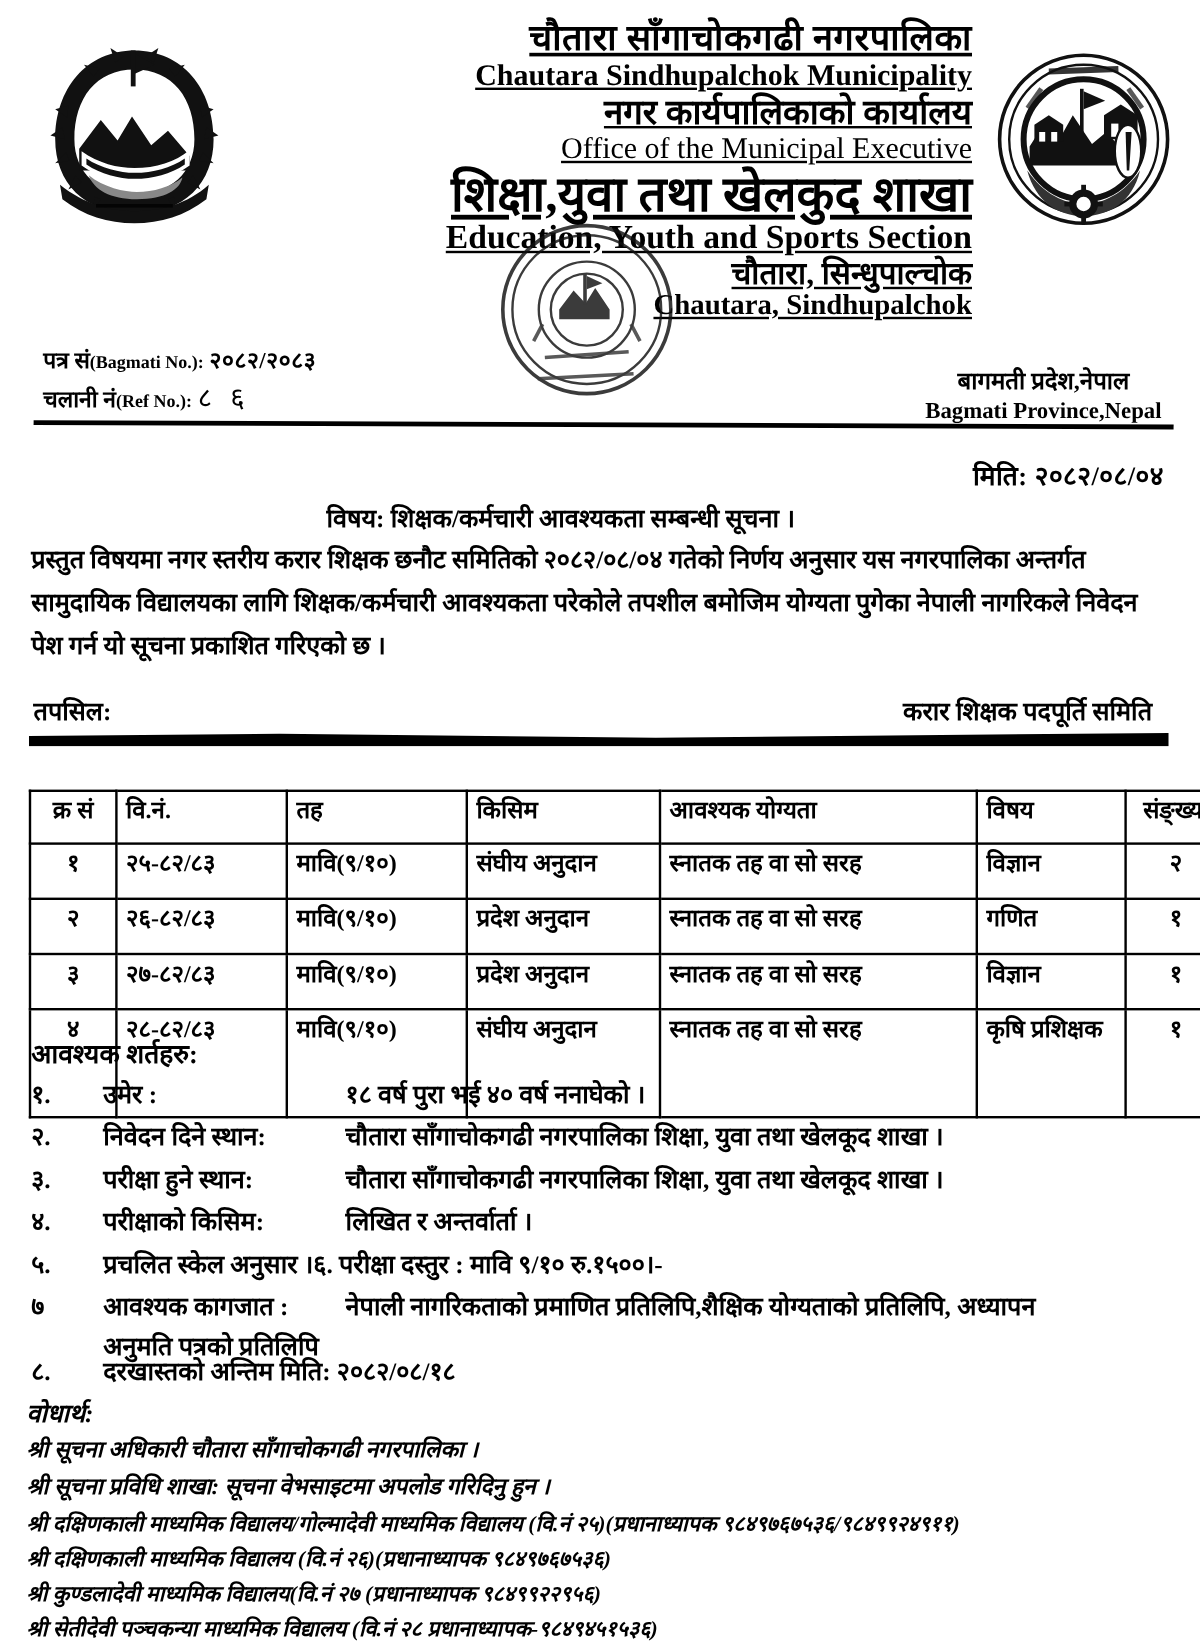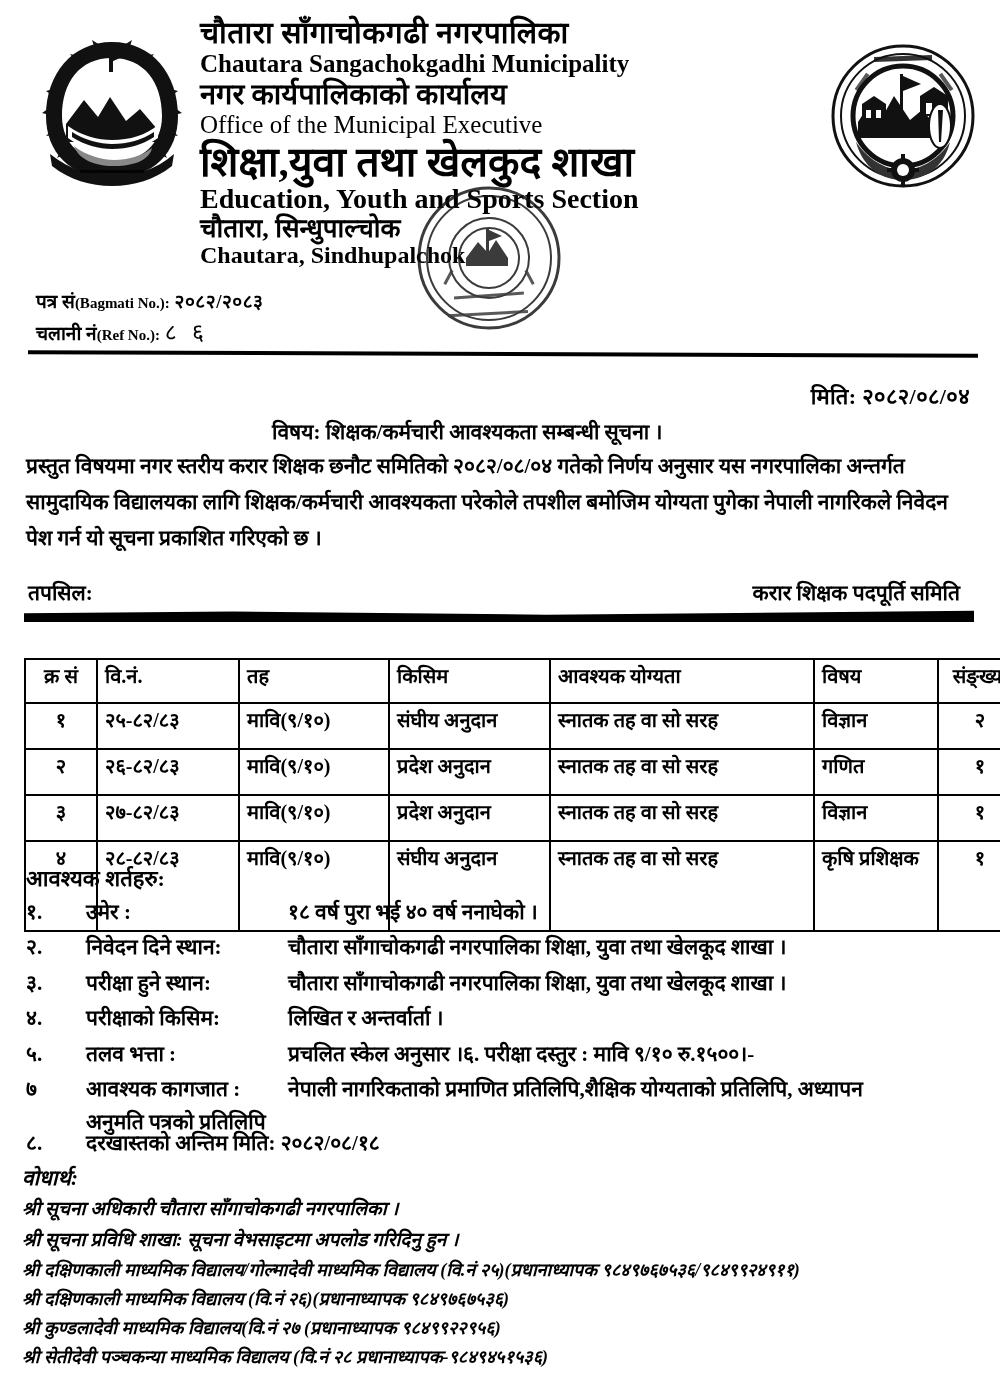--- a/index.html
+++ b/index.html
@@ -27,22 +27,23 @@
   }
   .emblem.left { left: 32px; width: 160px; height: 172px; }
   .emblem.right { right: 22px; top: 30px; width: 150px; height: 172px; }
   .emblem svg { width: 100%; height: 100%; display: block; }
 
   .header-center {
     position: absolute;
     left: 200px;
     right: 190px;
     top: 18px;
-    text-align: left;
+    text-align: right;
     line-height: 1.0;
+    text-decoration: underline;
   }
   .hl-np1 {
     font-size: 30px;
     font-weight: 700;
     letter-spacing: 0.5px;
     margin-bottom: 3px;
   }
   .hl-en1 {
     font-size: 25px;
     font-weight: 700;
@@ -342,21 +343,21 @@
 
         <g fill="#000">
           <rect x="48" y="142" width="64" height="3" opacity="0.75"></rect>
         </g>
       </g>
     </svg>
   </div>
 
   <div class="header-center">
     <div class="hl-np1">चौतारा साँगाचोकगढी नगरपालिका</div>
-    <div class="hl-en1">Chautara Sangachokgadhi Municipality</div>
+    <div class="hl-en1">Chautara Sindhupalchok Municipality</div>
     <div class="hl-np2">नगर कार्यपालिकाको कार्यालय</div>
     <div class="hl-en2">Office of the Municipal Executive</div>
     <div class="hl-np3">शिक्षा,युवा तथा खेलकुद शाखा</div>
     <div class="hl-en3">Education, Youth and Sports Section</div>
     <div class="hl-np4">चौतारा, सिन्धुपाल्चोक</div>
     <div class="hl-en4">Chautara, Sindhupalchok</div>
   </div>
 
   <div class="emblem right">
     <svg viewBox="0 0 150 172" xmlns="http://www.w3.org/2000/svg">
@@ -433,20 +434,24 @@
     <div>
       <span>पत्र सं</span><span class="en">(Bagmati No.):</span>
       <span class="val">२०८२/२०८३</span>
     </div>
     <div>
       <span>चलानी नं</span><span class="en">(Ref No.):</span>
       <span class="handnum">८ ६</span>
     </div>
   </div>
 
+  <div class="province">
+    <div class="np">बागमती प्रदेश,नेपाल</div>
+    <div class="en">Bagmati Province,Nepal</div>
+  </div>
 
   <div class="headrule"></div>
 </div>
 
 <div class="date-line">मिति: २०८२/०८/०४</div>
 
 <div class="subject">विषय: शिक्षक/कर्मचारी आवश्यकता सम्बन्धी सूचना   ।</div>
 
 <div class="body-para">प्रस्तुत विषयमा नगर स्तरीय करार शिक्षक  छनौट समितिको २०८२/०८/०४ गतेको निर्णय अनुसार  यस नगरपालिका अन्तर्गत सामुदायिक विद्यालयका लागि शिक्षक/कर्मचारी आवश्यकता परेकोले तपशील बमोजिम योग्यता पुगेका नेपाली नागरिकले निवेदन पेश गर्न यो सूचना प्रकाशित गरिएको छ ।</div>
 
@@ -528,21 +533,20 @@
     <span class="cond-label">परीक्षा हुने स्थान:</span>
     <span class="cond-val">चौतारा साँगाचोकगढी नगरपालिका   शिक्षा, युवा तथा खेलकूद शाखा ।</span>
   </div>
   <div class="cond-row">
     <span class="cond-num">४.</span>
     <span class="cond-label">परीक्षाको किसिम:</span>
     <span class="cond-val">लिखित र अन्तर्वार्ता ।</span>
   </div>
   <div class="cond-row">
     <span class="cond-num">५.</span>
-    <span class="cond-label">तलव भत्ता  :</span>
     <span class="cond-val">प्रचलित स्केल अनुसार ।६. परीक्षा दस्तुर : मावि ९/१० रु.१५००।-</span>
   </div>
   <div class="cond-row">
     <span class="cond-num">७</span>
     <span class="cond-label">आवश्यक कागजात :</span>
     <span class="cond-val">नेपाली नागरिकताको प्रमाणित प्रतिलिपि,शैक्षिक योग्यताको प्रतिलिपि, अध्यापन</span>
   </div>
   <div class="cond-sub">अनुमति पत्रको प्रतिलिपि</div>
 </div>
 

